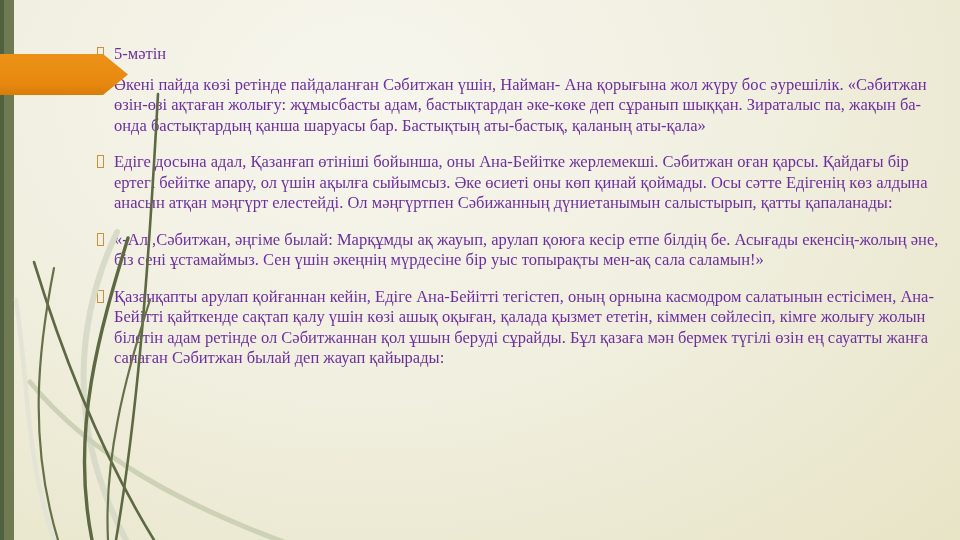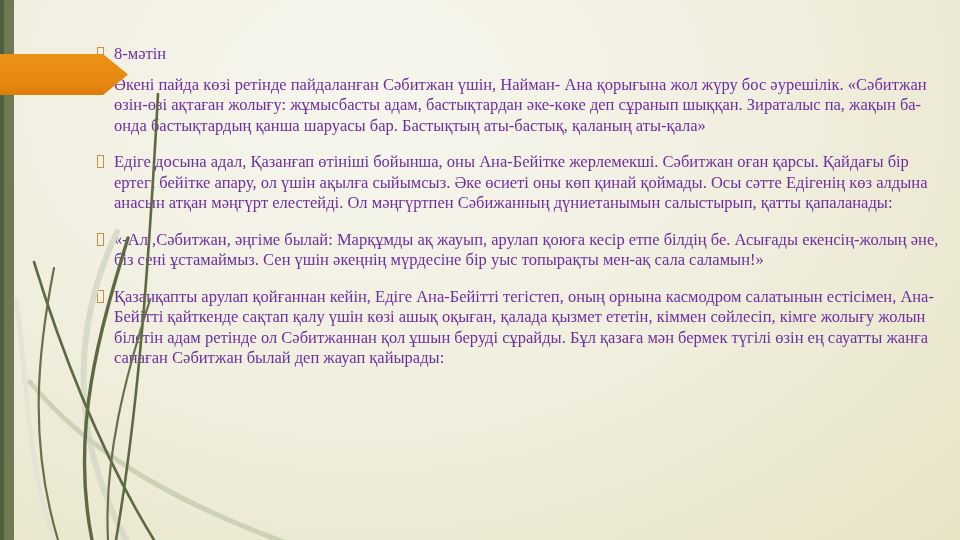--- a/index.html
+++ b/index.html
@@ -79,21 +79,21 @@
 
 <div class="slide">
 
   <div class="sidebar-bar"></div>
 
   <div class="arrow"></div>
 
   <div class="content">
     <div class="para first">
       <span class="bullet"></span>
-      <p>8-мәтін</p>
+      <p>5-мәтін</p>
     </div>
     <div class="para">
       <span class="bullet"></span>
       <p>Әкені пайда көзі ретінде пайдаланған Сәбитжан үшін, Найман- Ана қорығына жол жүру бос әурешілік. «Сәбитжан өзін-өзі ақтаған жолығу: жұмысбасты адам, бастықтардан әке-көке деп сұранып шыққан. Зираталыс па, жақын ба-онда бастықтардың қанша шаруасы бар. Бастықтың аты-бастық, қаланың аты-қала»</p>
     </div>
     <div class="para">
       <span class="bullet"></span>
       <p>Едіге досына адал, Қазанғап өтініші бойынша, оны Ана-Бейітке жерлемекші. Сәбитжан оған қарсы. Қайдағы бір ертегі бейітке апару, ол үшін ақылға сыйымсыз. Әке өсиеті оны көп қинай қоймады. Осы сәтте Едігенің көз алдына анасын атқан мәңгүрт елестейді. Ол мәңгүртпен Сәбижанның дүниетанымын салыстырып, қатты қапаланады:</p>
     </div>
     <div class="para">

